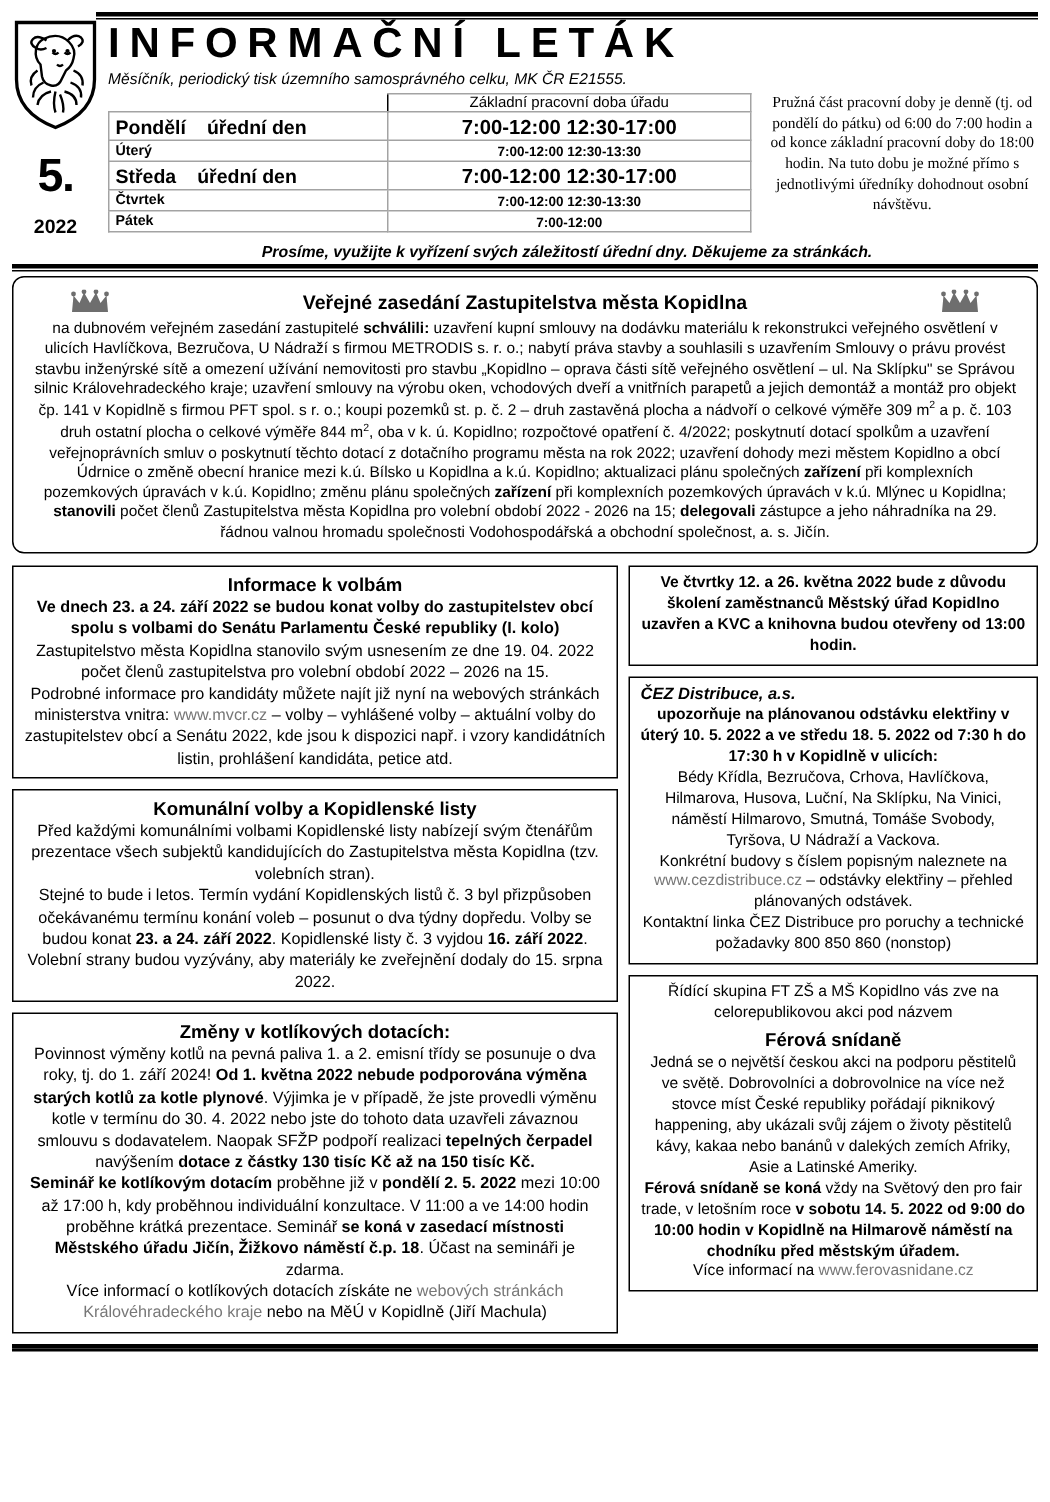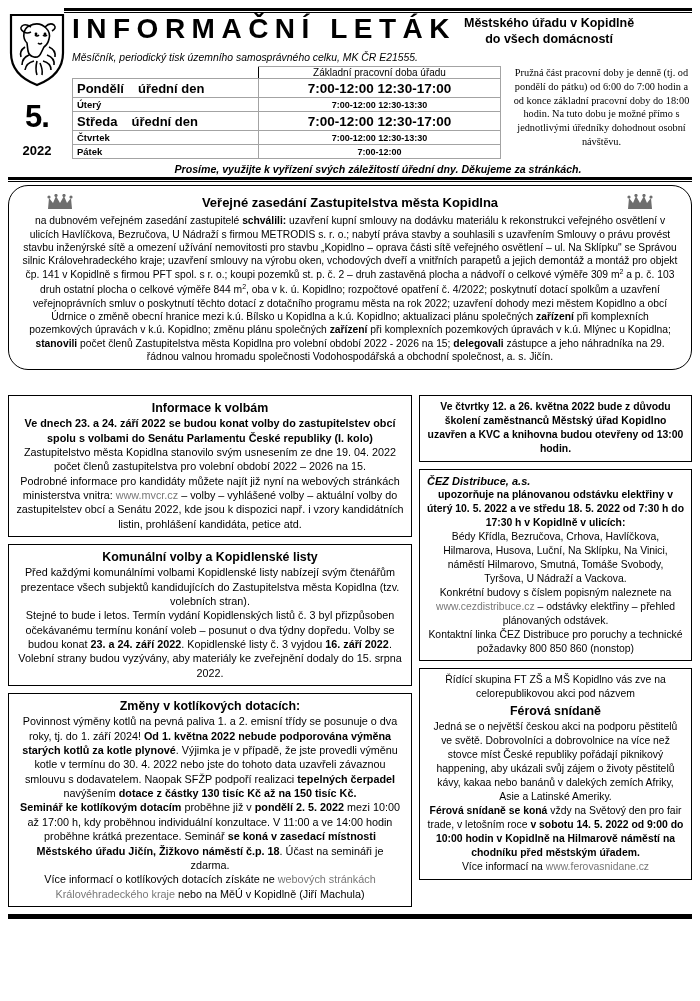--- a/index.html
+++ b/index.html
@@ -48,33 +48,33 @@
   .day-lbl { display: inline-block; }
   .day-lbl .d { }
   .day-lbl .o { padding-left: 14px; }
 
   .note-col { flex: 1 1 auto; padding-left: 10px; font-family: "Liberation Serif", serif;
               font-size: 10.3px; line-height: 1.33; text-align: center; }
 
   .foot-note { font-size: 10.6px; font-style: italic; font-weight: bold; text-align: center; margin: 4px 0 0 56px; }
 
   
-  .rbox { border: 1.5px solid #000; border-radius: 20px; padding: 5px 10px 6px; margin-top: 0; }
+  .rbox { border: 1.5px solid #000; border-radius: 8px; padding: 5px 10px 6px; margin-top: 0; }
   .box { border: 1.5px solid #000; padding: 4px 7px 5px; margin-top: 7px; }
 
   .council-head { display: flex; align-items: center; justify-content: center; gap: 0; position: relative; height: 22px; }
   .council-title { font-size: 13px; font-weight: bold; }
   .crown { width: 26px; height: 16px; position: absolute; }
   .crown.l { left: 28px; }
   .crown.r { right: 28px; }
   .council-body { font-size: 10.3px; line-height: 1.29; text-align: center; margin-top: 1px; }
   .council-body b { font-weight: bold; }
   .council-body sup { font-size: 7px; vertical-align: super; }
 
-  .cols { display: flex; gap: 7px; margin-top: 18px; }
+  .cols { display: flex; gap: 7px; margin-top: 1px; }
   .col-l { flex: 0 0 404px; }
   .col-r { flex: 1 1 auto; }
 
   .bt { font-size: 12.4px; font-weight: bold; text-align: center; line-height: 1.3; }
   .bt-sm { font-size: 11px; font-weight: bold; line-height: 1.3; font-style: italic; }
   .bp { font-size: 10.8px; text-align: center; line-height: 1.33; }
   .bp-r { font-size: 10.4px; text-align: center; line-height: 1.34; }
   .bp b { font-weight: bold; }
   .bp-r b { font-weight: bold; }
   .gray { color: #777; }
@@ -113,24 +113,20 @@
           </g>
         </svg>
       </div>
       <div class="issue-num">5.</div>
       <div class="issue-year">2022</div>
     </div>
 
     <div class="mid-col">
       <div class="title-row">
         <div class="main-title">INFORMAČNÍ LETÁK</div>
-        <div class="title-right">
-          <div>Městského úřadu v Kopidlně</div>
-          <div>do všech domácností</div>
-        </div>
       </div>
       <div class="subtitle">Měsíčník, periodický tisk územního samosprávného celku, MK ČR E21555.</div>
 
       <div class="lower-row">
         <div class="hours-wrap">
           <table class="hours">
             <tbody id="hours-body">
                 <tr>
                   <td class="c1 noborder"></td>
                   <td class="c2 hd">Základní pracovní doba úřadu</td>

